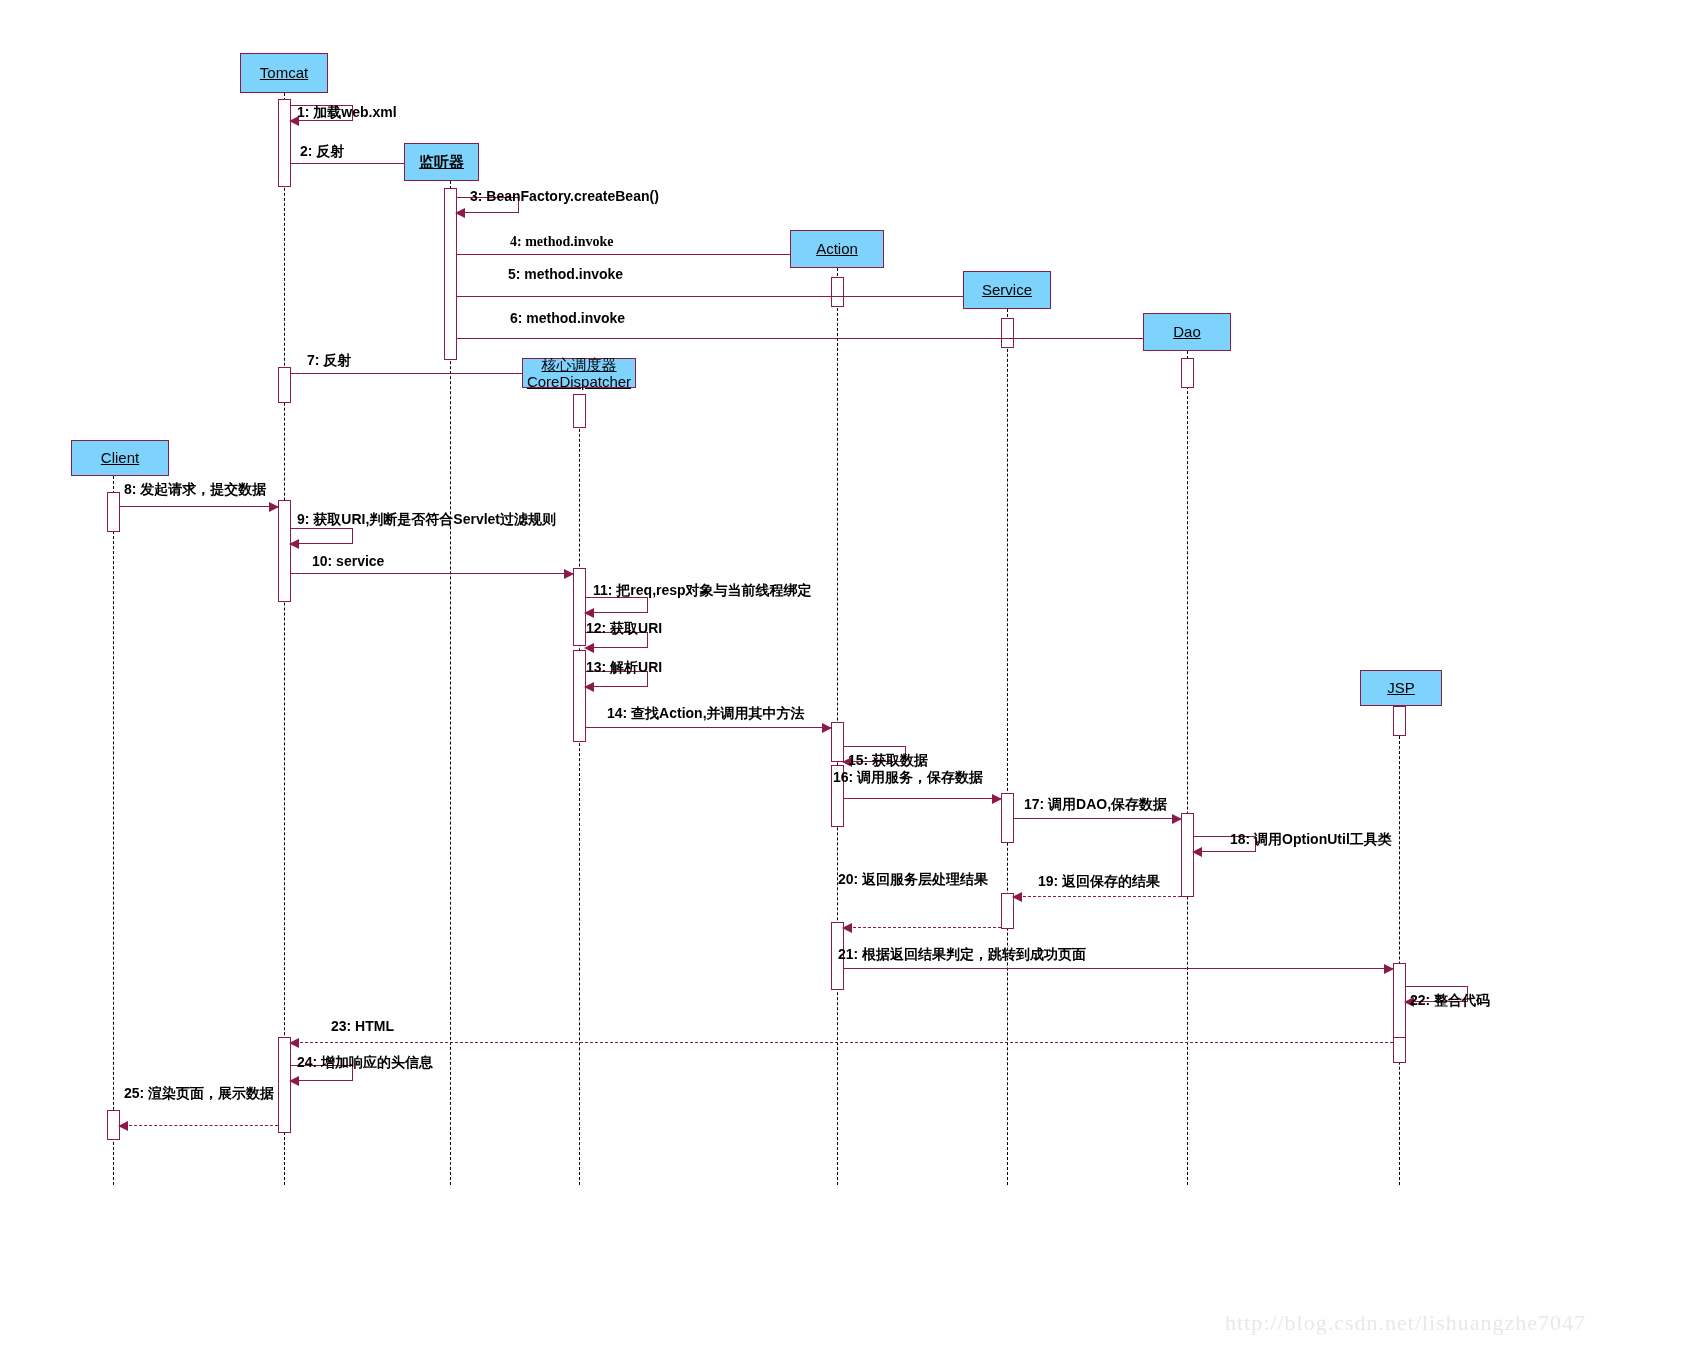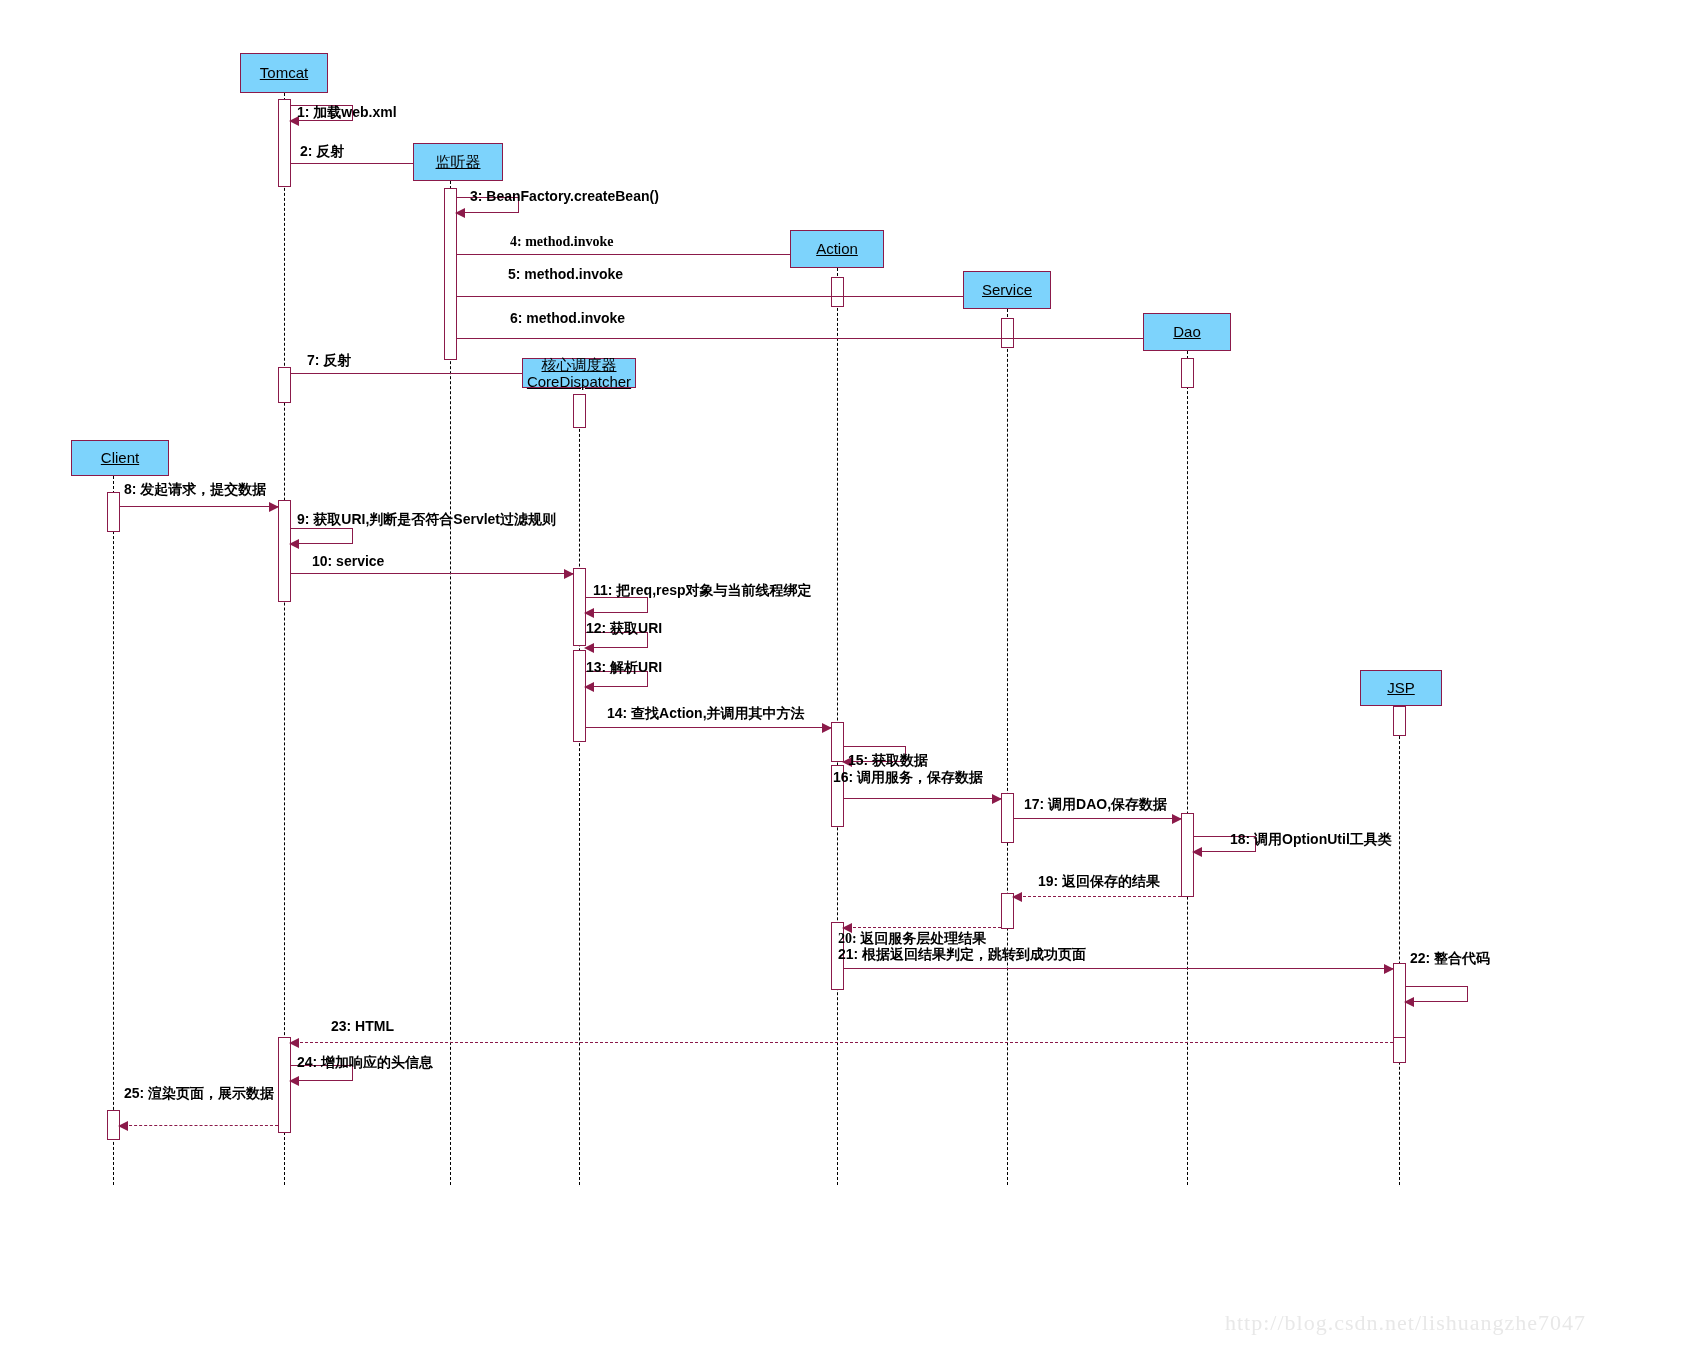--- a/index.html
+++ b/index.html
@@ -128,44 +128,44 @@
       <div class="arrowR" style="left: 1172px; top: 814px;"></div>
       <div class="lbl" style="left: 1024px; top: 796px;">17: 调用DAO,保存数据</div>
       <div class="self" style="left: 1194px; top: 836px; width: 62px; height: 16px;"></div>
       <div class="arrowL" style="left: 1192px; top: 847px;"></div>
       <div class="lbl" style="left: 1198px; top: 831px; margin-left: 32px;">18: 调用OptionUtil工具类</div>
       <div class="msg dashed" style="left: 1013px; top: 896px; width: 168px;"></div>
       <div class="arrowL" style="left: 1012px; top: 892px;"></div>
       <div class="lbl" style="left: 1038px; top: 873px;">19: 返回保存的结果</div>
       <div class="msg dashed" style="left: 843px; top: 927px; width: 158px;"></div>
       <div class="arrowL" style="left: 842px; top: 923px;"></div>
-      <div class="lbl" style="left: 838px; top: 930px; font-family: Liberation Serif, serif;">20: 返回服务层处理结果</div>
+      <div class="lbl" style="left: 838px; top: 871px;">20: 返回服务层处理结果</div>
       <div class="msg" style="left: 843px; top: 968px; width: 550px;"></div>
       <div class="arrowR" style="left: 1384px; top: 964px;"></div>
       <div class="lbl" style="left: 838px; top: 946px;">21: 根据返回结果判定，跳转到成功页面</div>
       <div class="self" style="left: 1406px; top: 986px; width: 62px; height: 16px;"></div>
       <div class="arrowL" style="left: 1404px; top: 997px;"></div>
-      <div class="lbl" style="left: 1410px; top: 950px;">22: 整合代码</div>
+      <div class="lbl" style="left: 1410px; top: 992px;">22: 整合代码</div>
       <div class="msg dashed" style="left: 290px; top: 1042px; width: 1103px;"></div>
       <div class="arrowL" style="left: 289px; top: 1038px;"></div>
       <div class="lbl" style="left: 331px; top: 1018px;">23: HTML</div>
       <div class="self" style="left: 291px; top: 1065px; width: 62px; height: 16px;"></div>
       <div class="arrowL" style="left: 289px; top: 1076px;"></div>
       <div class="lbl" style="left: 297px; top: 1054px;">24: 增加响应的头信息</div>
       <div class="msg dashed" style="left: 119px; top: 1125px; width: 159px;"></div>
       <div class="arrowL" style="left: 118px; top: 1121px;"></div>
       <div class="lbl" style="left: 124px; top: 1085px;">25: 渲染页面，展示数据</div>
     </div>
   <div id="parts">
       <div class="part" style="left: 240px; top: 53px; width: 88px; height: 40px;">
         <div>
           <span>Tomcat</span>
         </div>
       </div>
-      <div class="part" style="left: 413px; top: 143px; width: 90px; height: 38px;">
+      <div class="part" style="left: 404px; top: 143px; width: 75px; height: 38px; font-weight: bold;">
         <div>
           <span>监听器</span>
         </div>
       </div>
       <div class="part" style="left: 790px; top: 230px; width: 94px; height: 38px;">
         <div>
           <span>Action</span>
         </div>
       </div>
       <div class="part" style="left: 963px; top: 271px; width: 88px; height: 38px;">

